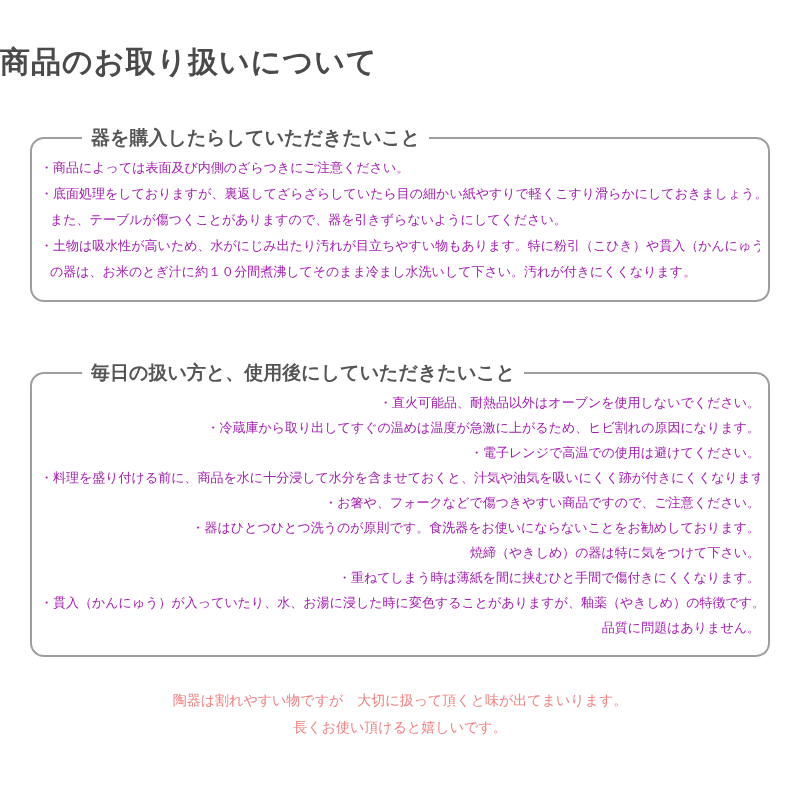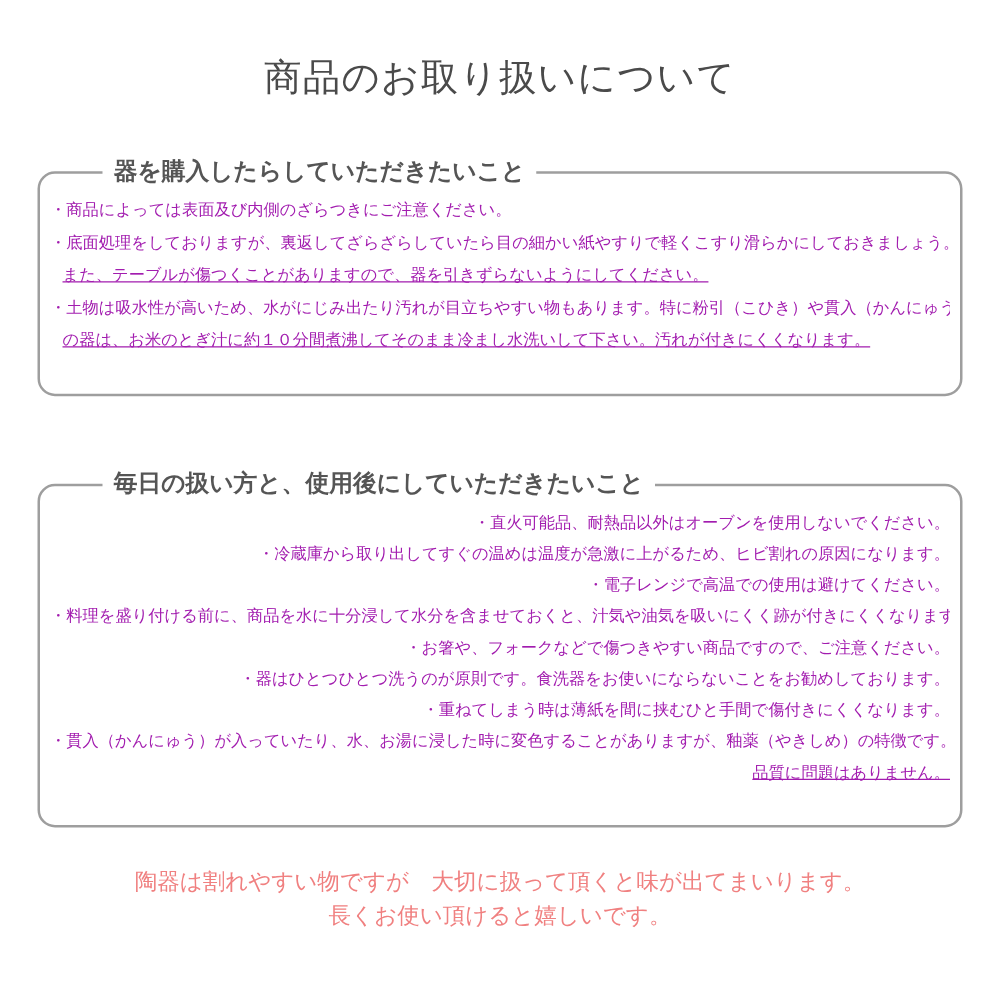--- a/index.html
+++ b/index.html
@@ -9,33 +9,32 @@
   }
   body {
     width: 800px;
     height: 800px;
     font-family: "Liberation Sans", "DejaVu Sans", sans-serif;
     color: #555555;
     overflow: hidden;
   }
   .title {
     margin: 42px 0 0 0;
-    text-align: center;
     font-size: 30px;
-    font-weight: normal;
+    font-weight: bold;
     letter-spacing: 1px;
     color: #4a4a4a;
   }
   .box {
     position: relative;
     margin-left: 30px;
     margin-right: 30px;
     border: 2px solid #9e9e9e;
     border-radius: 14px;
-    padding: 16px 8px 30px 8px;
+    padding: 16px 8px 15px 8px;
     box-sizing: border-box;
   }
   .box1 { margin-top: 54px; }
   .box2 { margin-top: 70px; }
   .box-heading {
     position: absolute;
     top: -14px;
     left: 50px;
     background: #ffffff;
     padding: 0 9px;
@@ -46,25 +45,25 @@
     white-space: nowrap;
   }
   .line {
     font-size: 13px;
     line-height: 26px;
     white-space: nowrap;
     color: #a21caf;
     overflow: hidden;
   }
   .box2 .line { line-height: 25px; }
-  .line.cont { padding-left: 10px; text-decoration: underline; }
+  .line.cont { padding-left: 10px; }
   .footer {
     margin-top: 30px;
     text-align: center;
-    font-size: 18px;
+    font-size: 14px;
     line-height: 27px;
     color: #f08080;
   }
 </style>
 </head>
 <body>
 
 <h1 class="title" style="color: rgb(74, 74, 74);">商品のお取り扱いについて</h1>
 
 <section class="box box1" style="border-color: rgb(158, 158, 158);">
@@ -80,20 +79,21 @@
 
 <section class="box box2" style="border-color: rgb(158, 158, 158); text-align: right;">
   <div class="box-heading">毎日の扱い方と、使用後にしていただきたいこと</div>
   <div class="box-body">
       <div class="line">・直火可能品、耐熱品以外はオーブンを使用しないでください。</div>
       <div class="line">・冷蔵庫から取り出してすぐの温めは温度が急激に上がるため、ヒビ割れの原因になります。</div>
       <div class="line">・電子レンジで高温での使用は避けてください。</div>
       <div class="line">・料理を盛り付ける前に、商品を水に十分浸して水分を含ませておくと、汁気や油気を吸いにくく跡が付きにくくなります。</div>
       <div class="line">・お箸や、フォークなどで傷つきやすい商品ですので、ご注意ください。</div>
       <div class="line">・器はひとつひとつ洗うのが原則です。食洗器をお使いにならないことをお勧めしております。</div>
+      <div class="line cont">焼締（やきしめ）の器は特に気をつけて下さい。</div>
       <div class="line">・重ねてしまう時は薄紙を間に挟むひと手間で傷付きにくくなります。</div>
       <div class="line">・貫入（かんにゅう）が入っていたり、水、お湯に浸した時に変色することがありますが、釉薬（やきしめ）の特徴です。</div>
       <div class="line cont">品質に問題はありません。</div>
     </div>
 </section>
 
 <footer class="footer" style="color: rgb(240, 128, 128);">
   <div>陶器は割れやすい物ですが　大切に扱って頂くと味が出てまいります。</div>
   <div>長くお使い頂けると嬉しいです。</div>
 </footer>

